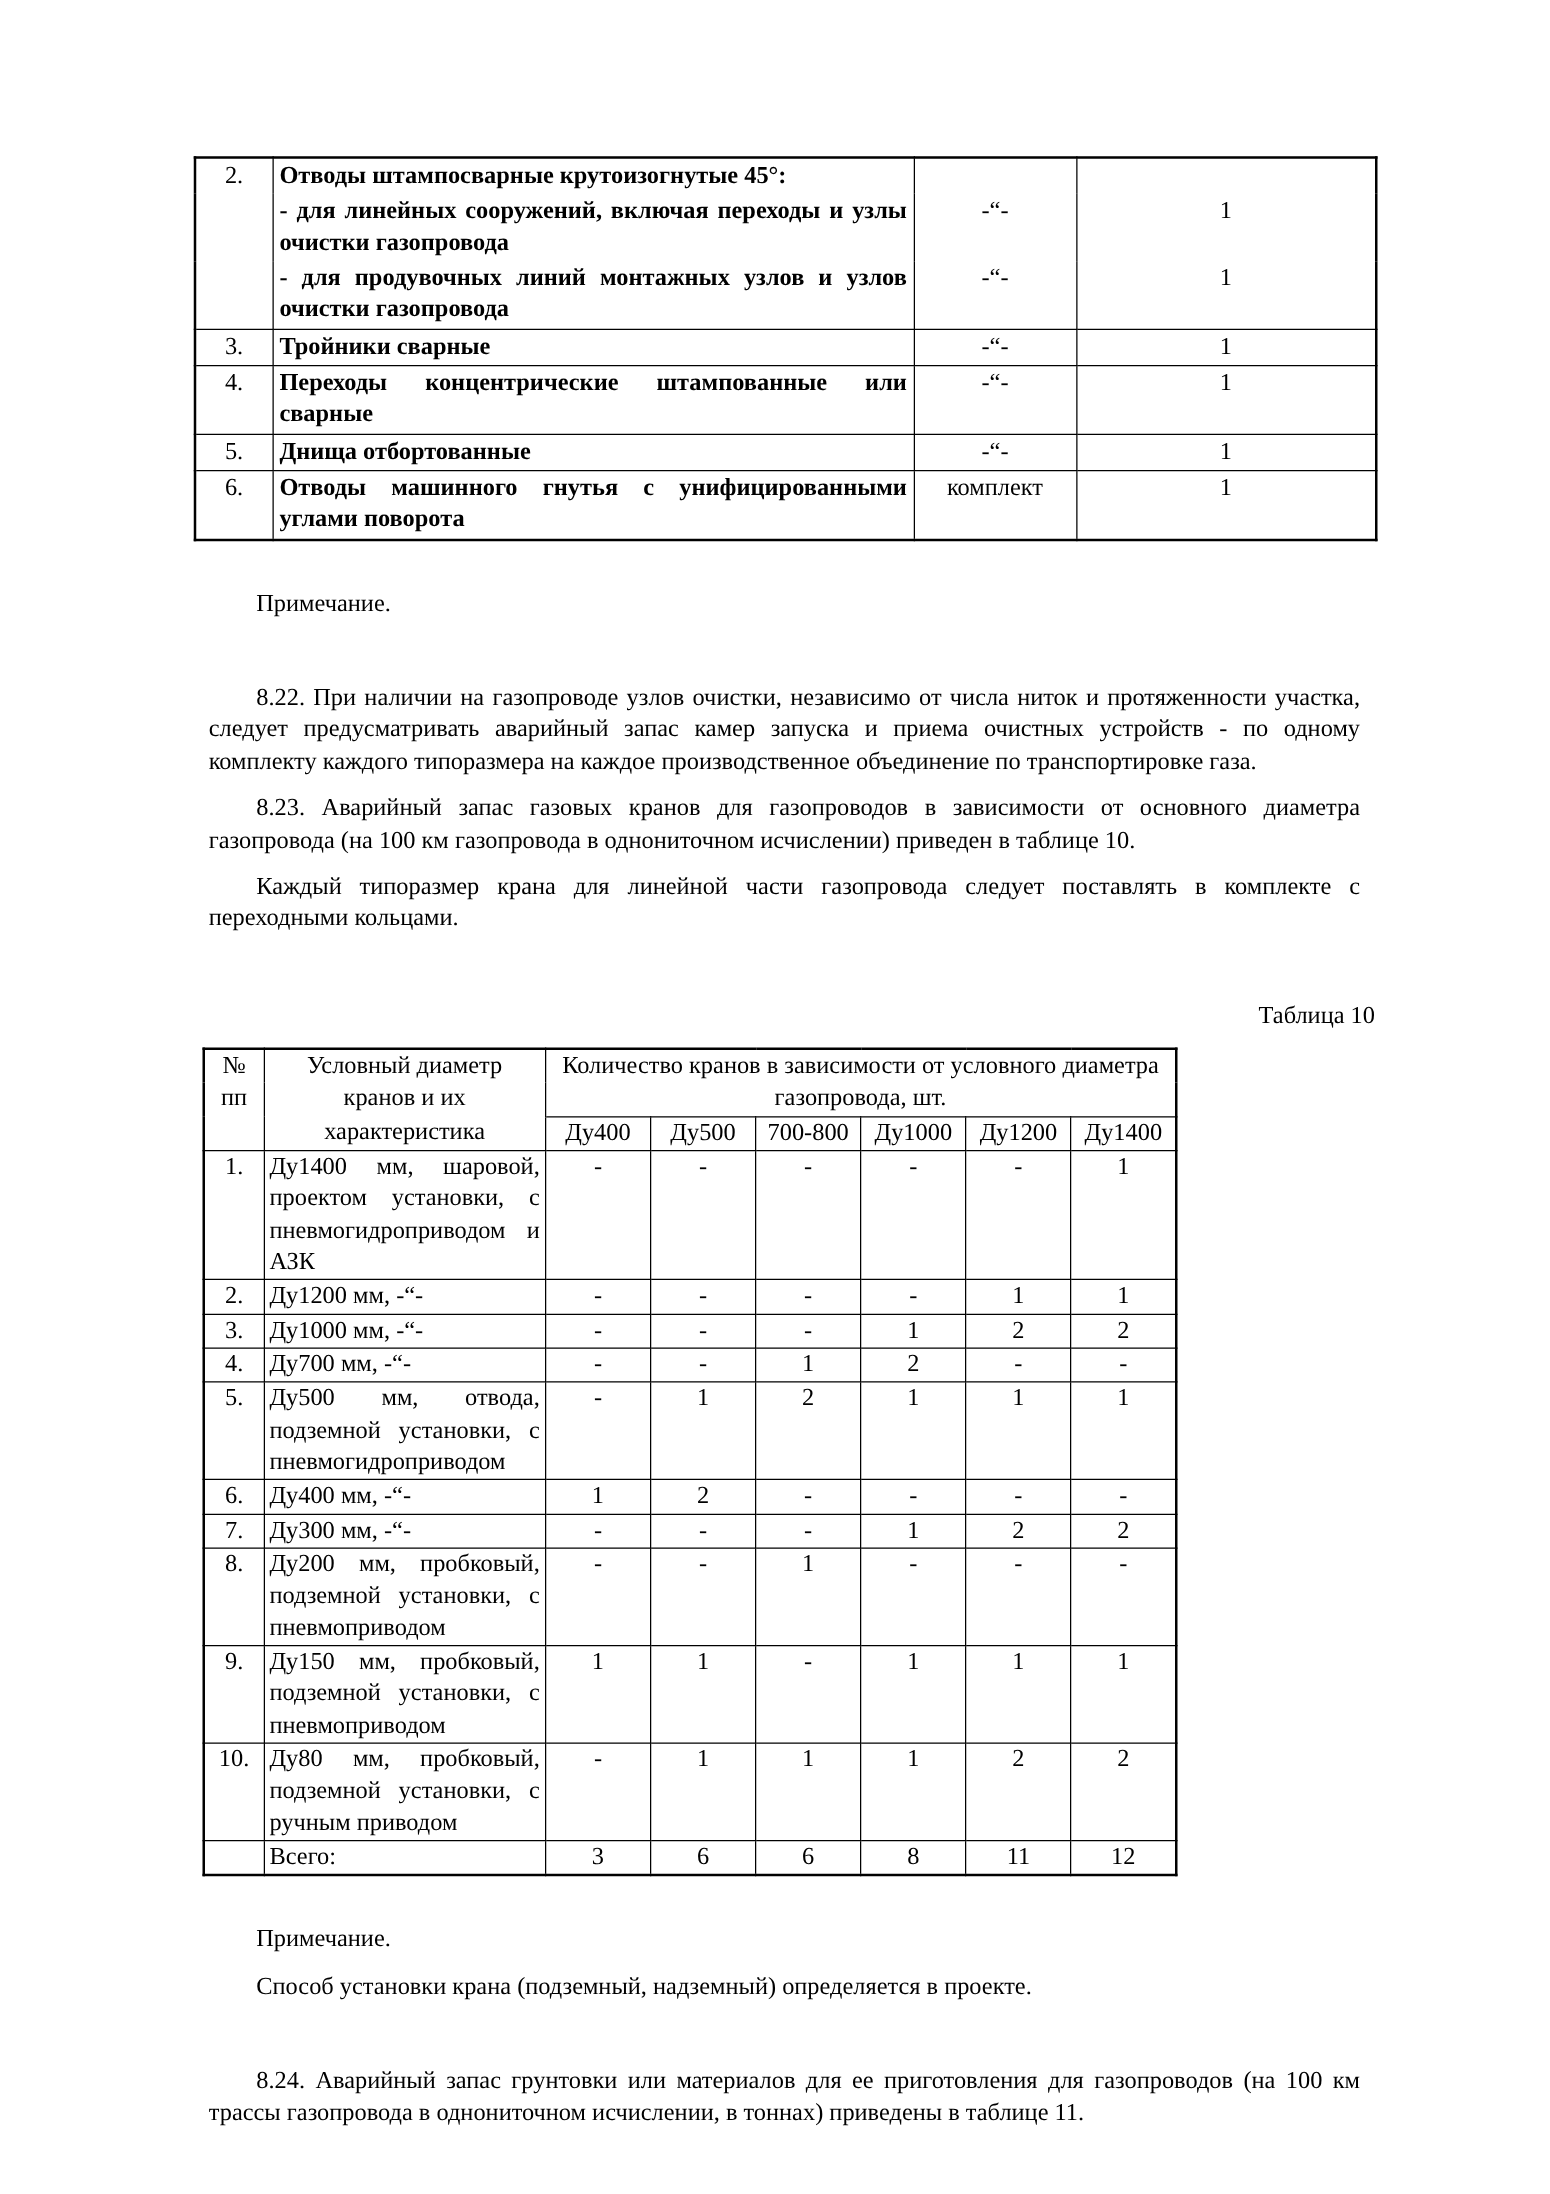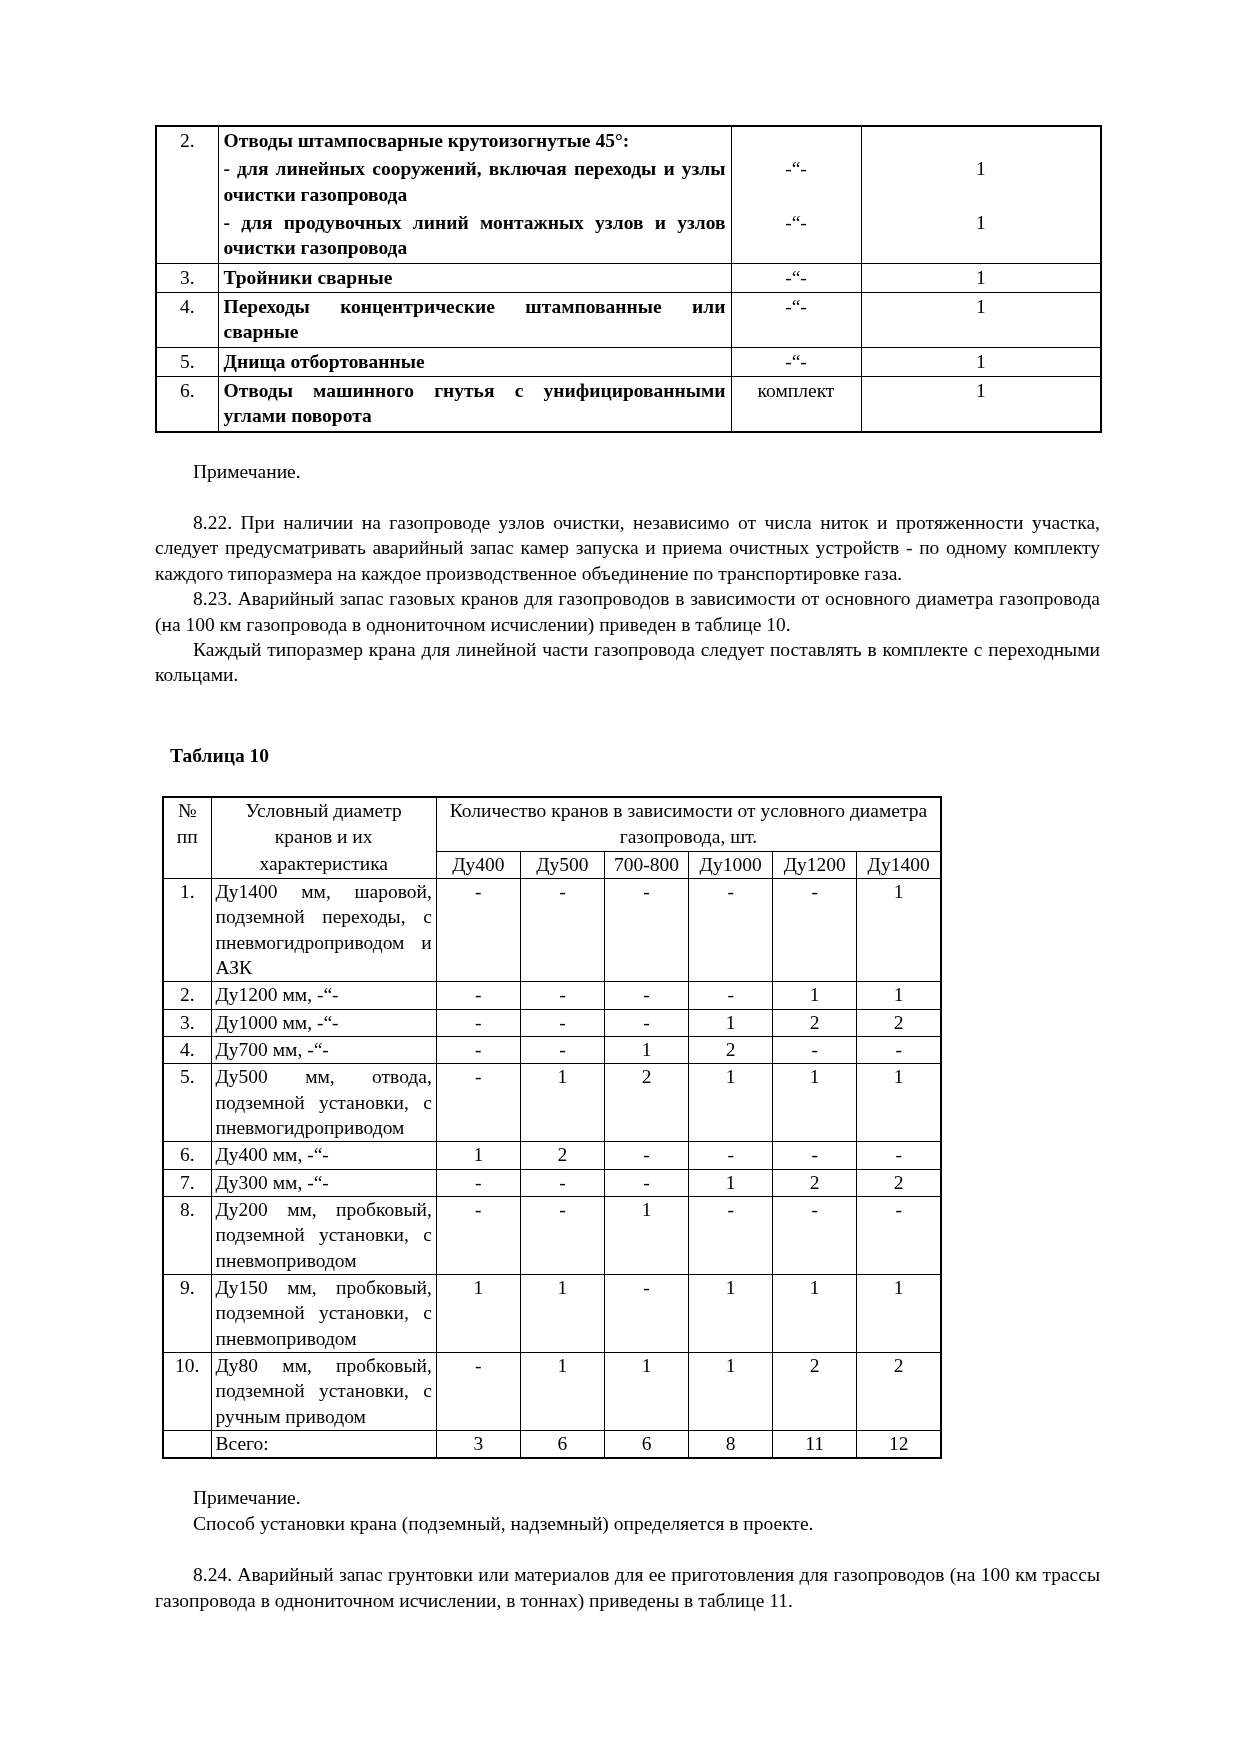--- a/index.html
+++ b/index.html
@@ -60,34 +60,34 @@
   #table-top td.num  { text-align: center; }
   #table-top td.name { text-align: justify; text-align-last: left; font-weight: bold; }
   #table-top td.unit { text-align: center; }
   #table-top td.qty  { text-align: center; }
 
   .no-top-border { border-top: none !important; }
   .no-bottom-border { border-bottom: none !important; }
 
   
   p.para {
-    margin: 0;
+    margin: 12px;
     text-align: justify;
     text-indent: 38px;
     font-size: 19.5px;
     line-height: 1.30;
   }
   .gap-sm { height: 13px; }
   .gap-md { height: 26px; }
   .gap-lg { height: 40px; }
 
   .table-caption {
-    margin: 15px;
+    text-align: right;
+    margin: 0;
     font-size: 19.5px;
-    font-weight: bold;
   }
 
   
   #table10 { width: 780px; margin-left: 7px; }
   #table10 col.t10-num   { width: 48px; }
   #table10 col.t10-char  { width: 225px; }
   #table10 col.t10-d     { width: 84px; }
 
   #table10 td, #table10 th { padding: 0px 4px 1px 4px; }
   #table10 td.num   { text-align: center; }
@@ -203,21 +203,21 @@
           <th class="hsub">Ду500</th>
           <th class="hsub">700-800</th>
           <th class="hsub">Ду1000</th>
           <th class="hsub">Ду1200</th>
           <th class="hsub">Ду1400</th>
         </tr>
       </thead>
       <tbody>
         <tr>
           <td class="num">1.</td>
-          <td class="chr">Ду1400 мм, шаровой, подземной переходы, с пневмогидроприводом и АЗК</td>
+          <td class="chr">Ду1400 мм, шаровой, проектом установки, с пневмогидроприводом и АЗК</td>
           <td class="val">-</td>
           <td class="val">-</td>
           <td class="val">-</td>
           <td class="val">-</td>
           <td class="val">-</td>
           <td class="val">1</td>
         </tr>
         <tr>
           <td class="num">2.</td>
           <td class="chr">Ду1200 мм, -“-</td>

